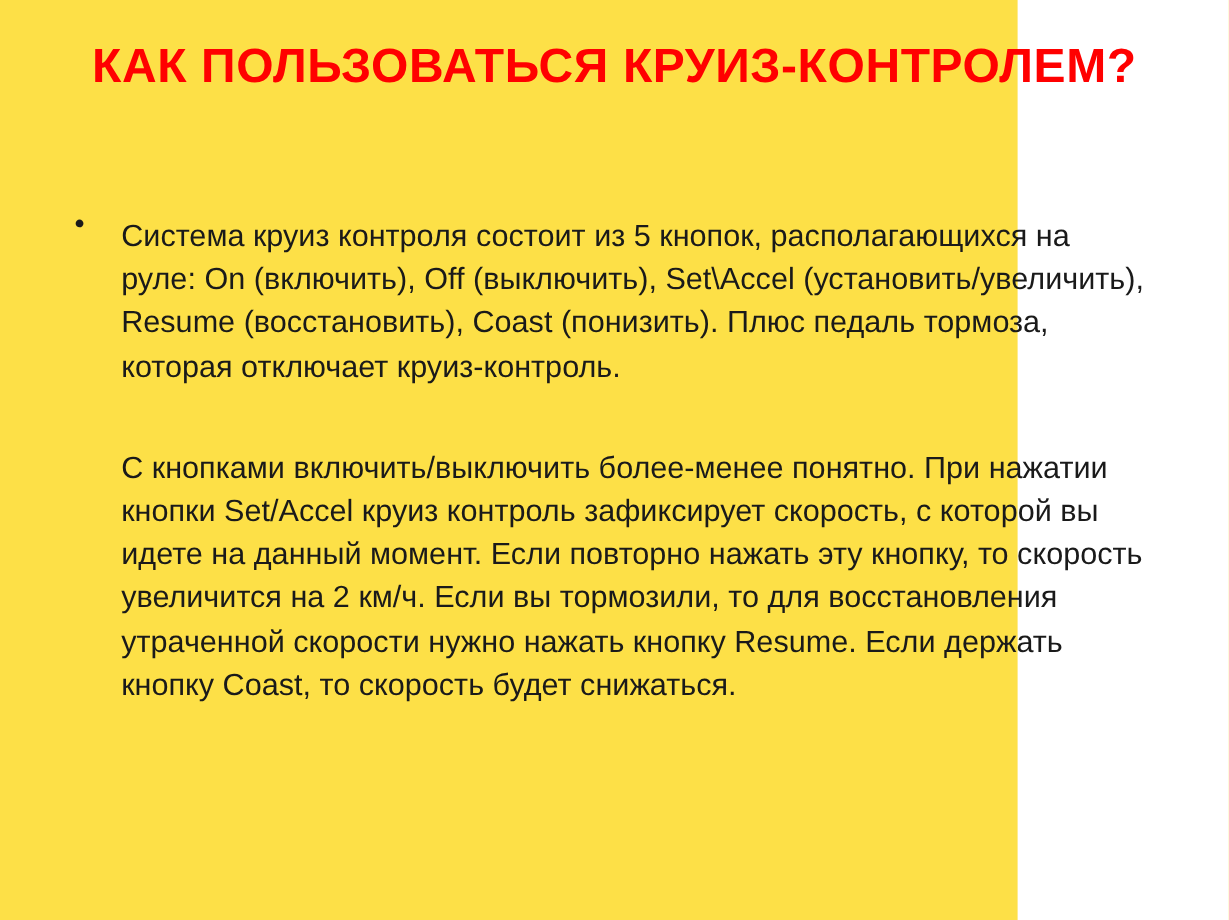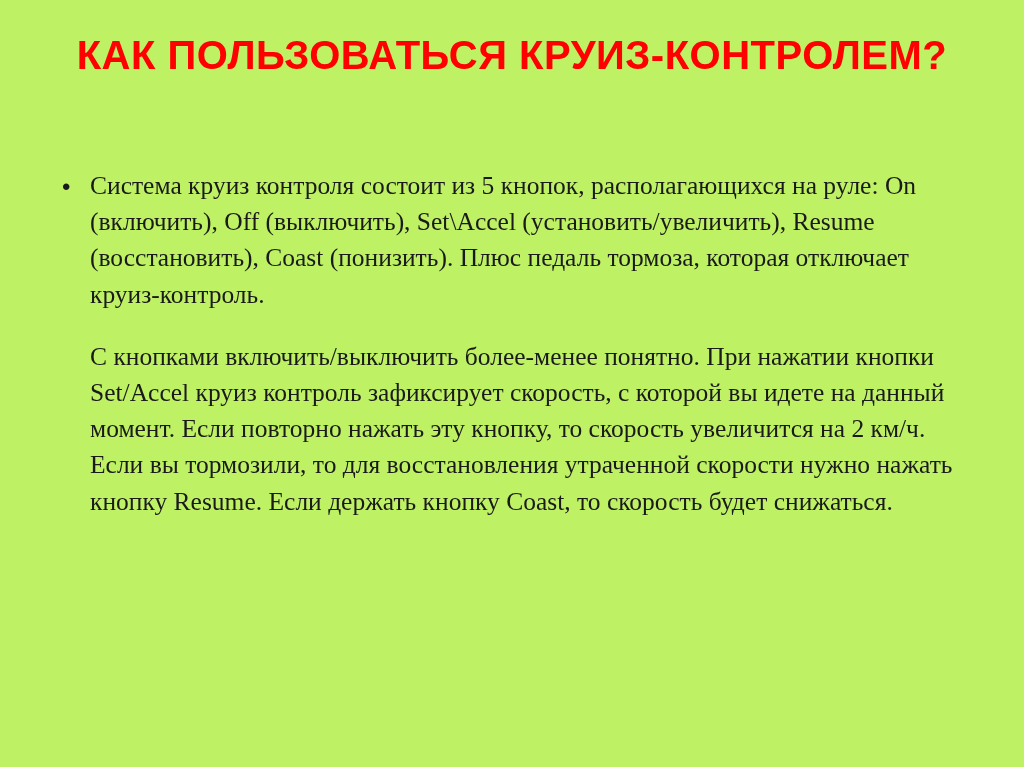--- a/index.html
+++ b/index.html
@@ -8,24 +8,24 @@
   }
   body {
     width: 1024px;
     height: 767px;
     background: #ffffff;
     font-family: "Liberation Sans", sans-serif;
     overflow: hidden;
   }
   .slide {
     position: relative;
-    width: 1024px;
+    width: 848px;
     height: 767px;
     box-sizing: border-box;
-    background: #bef264;
+    background: #fde047;
   }
   .slide-title {
     position: absolute;
     top: 28px;
     left: 60px;
     width: 904px;
     text-align: center;
     color: #ff0000;
     font-weight: bold;
     font-size: 40px;
@@ -54,23 +54,22 @@
     padding-left: 14px;
     box-sizing: border-box;
   }
   .bullet-text {
     flex: 1 1 auto;
     color: #1a1a1a;
     font-size: 25.5px;
     line-height: 1.42;
   }
   .para {
-    margin: 0;
+    margin: 11px;
     padding: 0;
-    font-family: Liberation Serif, serif;
   }
   .para-gap {
     height: 26px;
   }
 </style>
 </head>
 <body>
 
 <div class="slide">
 

